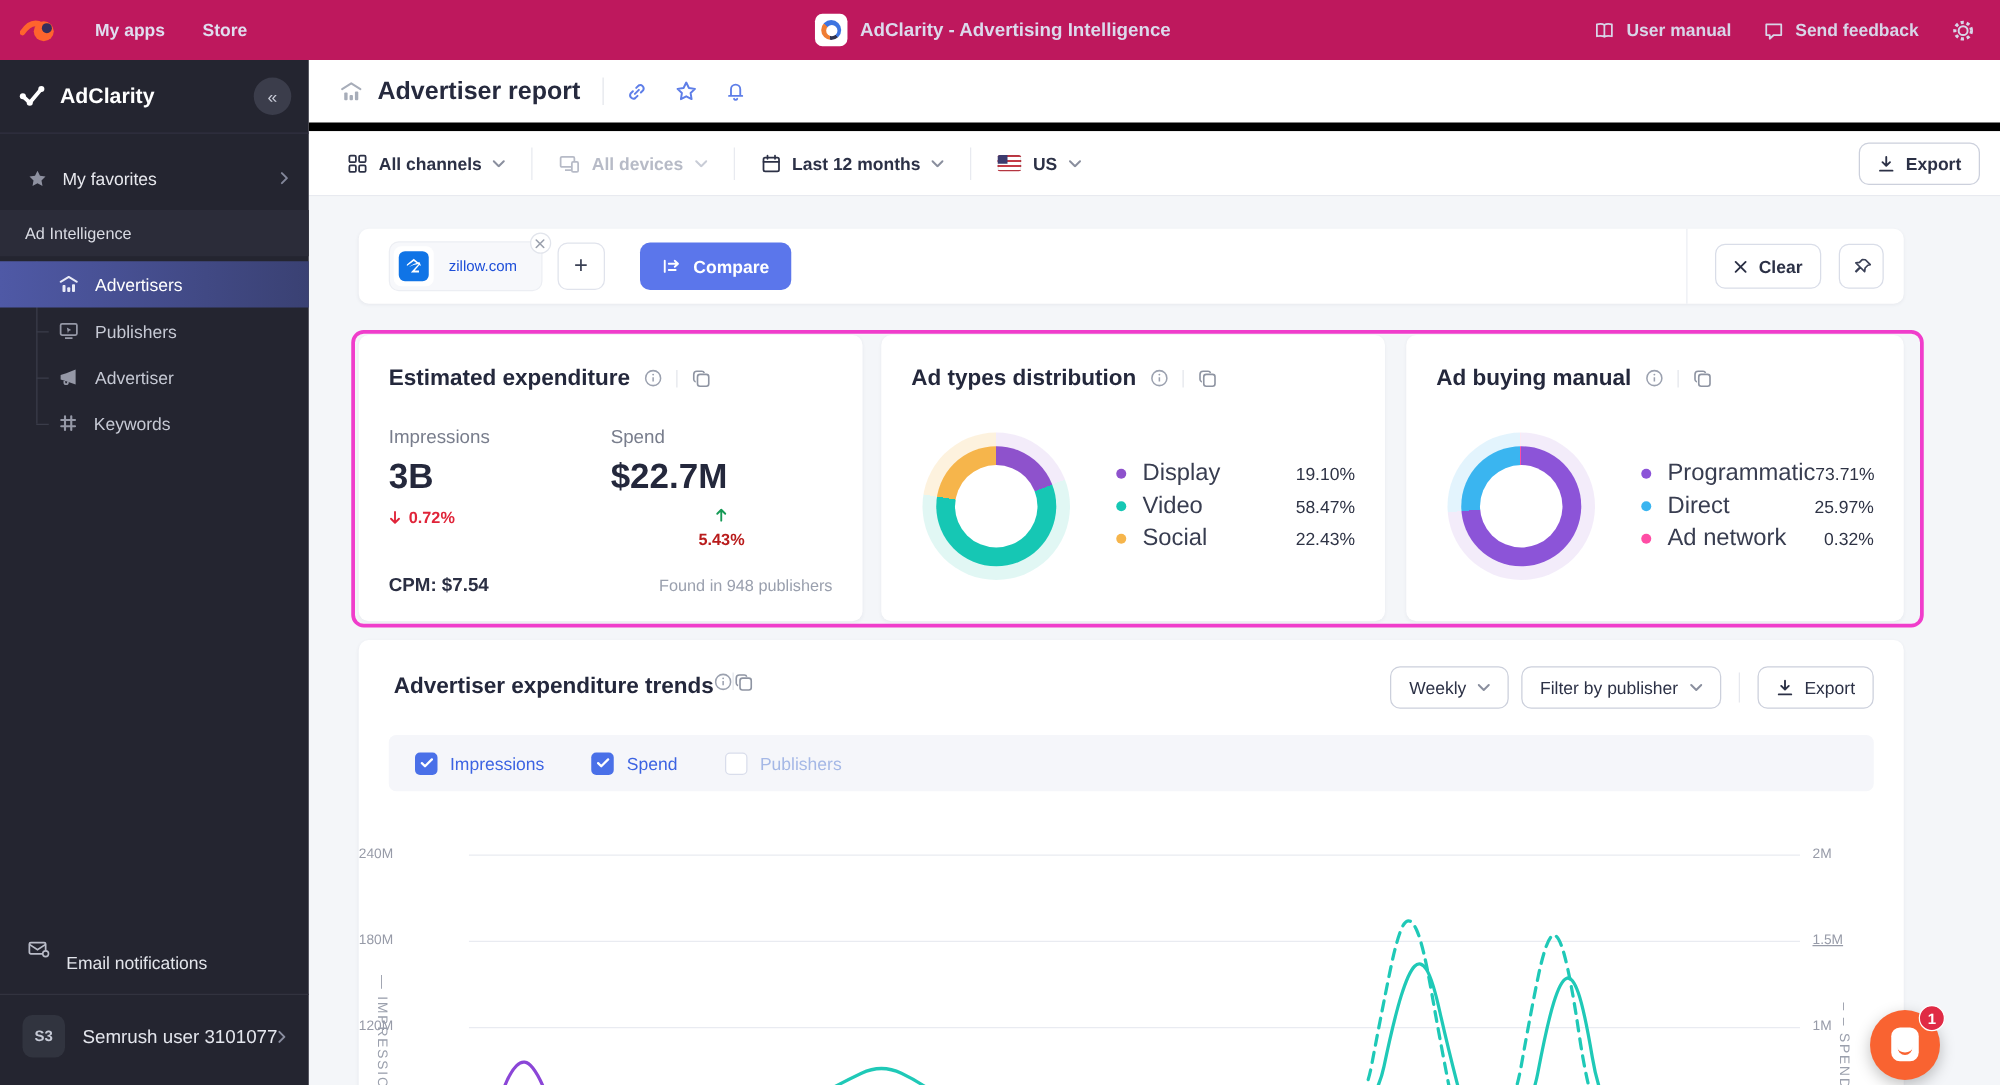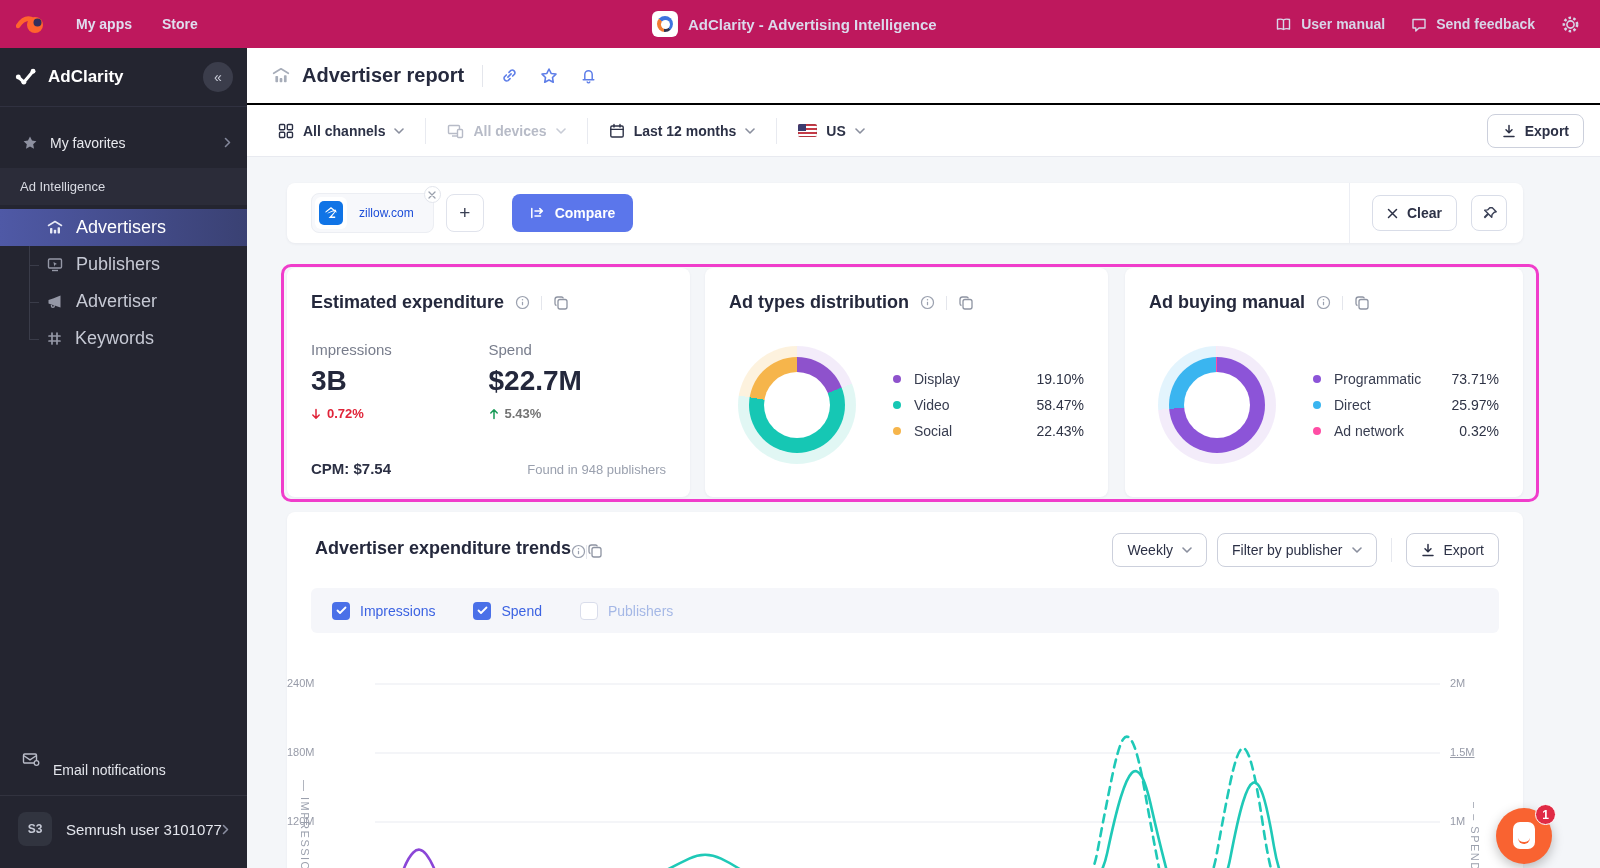--- a/index.html
+++ b/index.html
@@ -22,36 +22,36 @@
   .sidebar { position:absolute; left:0; top:48px; width:247px; height:820px; background:#242530; display:flex; flex-direction:column; z-index:20; }
   .brand-row { height:59px; flex:none; display:flex; align-items:center; padding:0 14px; border-bottom:1px solid #303140; }
   .brand-name { font-size:17px; font-weight:bold; color:#fff; margin-left:10px; }
   .collapse-btn { margin-left:auto; width:30px; height:30px; border-radius:50%; background:#3b3d4b; color:#c9ccd8; font-size:14px; display:flex; align-items:center; justify-content:center; cursor:pointer; }
   .fav-row { margin-top:18px; height:35px; flex:none; display:flex; align-items:center; padding:0 16px 0 22px; color:#e8e9ee; font-size:14px; cursor:pointer; }
   .fav-row .lbl { margin-left:12px; }
   .fav-row .chev { margin-left:auto; color:#83879a; }
   .section-row { margin-top:8px; height:37px; flex:none; background:#2b2c39; display:flex; align-items:center; padding-left:20px; color:#d9dbe3; font-size:13px; }
   .nav { position:relative; margin-top:4px; flex:none; }
   .tree-line { position:absolute; left:29px; top:0; height:130px; width:1px; background:#3a3c49; }
-  .nav-item { position:relative; height:37px; display:flex; align-items:center; padding-left:47px; font-size:18px; color:#c6c9d4; cursor:pointer; }
+  .nav-item { position:relative; height:37px; display:flex; align-items:center; padding-left:47px; font-size:14px; color:#c6c9d4; cursor:pointer; }
   .nav-item .lbl { margin-left:13px; }
   .nav-item .ni { color:#9598a6; }
   .nav-item.active { background:linear-gradient(90deg,#4f59a6,#3a4173); color:#fff; }
   .nav-item.active .ni { color:#e8eaf6; }
   .nav-item:not(.active)::before { content:''; position:absolute; left:29px; top:50%; width:10px; height:1px; background:#3a3c49; }
   .email-row { margin-top:auto; height:44px; flex:none; display:flex; align-items:center; padding-left:22px; color:#e2e4ea; font-size:14px; cursor:pointer; }
   .email-row .lbl { margin-left:13px;margin-top:22px; }
   .user-row { flex:none; border-top:1px solid #32333f; margin-top:14px; display:flex; align-items:center; padding:16px 18px 22px 18px; cursor:pointer; }
   .avatar { width:34px; height:34px; border-radius:8px; background:#31343f; color:#c6cad6; font-size:12px; font-weight:bold; display:flex; align-items:center; justify-content:center; }
   .user-name { margin-left:14px; font-size:15px; color:#e4e6ed; }
   .user-row .chev { margin-left:auto; color:#8a8ea0; }
 
   
   .main { position:absolute; left:247px; top:48px; width:1353px; height:820px; }
-  .page-header { height:57px; background:#fff; border-bottom:2px solid #000000; display:flex; align-items:center; padding-left:25px; }
+  .page-header { height:57px; background:#fff; border-bottom:7px solid #000000; display:flex; align-items:center; padding-left:25px; }
   .page-title { font-size:20px; font-weight:bold; color:#262a3e; margin-left:12px; }
   .vdiv { width:1px; height:22px; background:#e4e6ec; margin:0 18px; }
   .hdr-icons { display:flex; align-items:center; gap:22px; color:#5e7ee8; }
   .hdr-icons .ic { cursor:pointer; }
 
   .filter-bar { height:52px; background:#fff; border-bottom:1px solid #e8eaf0; display:flex; align-items:center; padding-left:31px; font-size:14px; position:relative; }
   .f-item { display:flex; align-items:center; gap:9px; color:#2c3146; font-weight:bold; cursor:pointer; }
   .f-item .chev { color:#8a8f9e; }
   .f-item.disabled { color:#b7bbc7; cursor:default; }
   .f-item.disabled .chev { color:#c8ccd6; }
@@ -89,40 +89,40 @@
   .card-title { font-size:18px; font-weight:bold; color:#24283c; }
   .i-info { color:#9ba1af; cursor:pointer; }
   .mini-div { width:1px; height:14px; background:#e4e6ec; }
   .i-copy { color:#8e94a2; cursor:pointer; }
 
   .metric-cols { display:flex; margin-top:28px; }
   .metric-col { width:188px; }
   .m-label { font-size:15px; color:#787d8c; }
   .m-value { font-size:28px; font-weight:bold; color:#24283c; margin-top:7px; }
   .m-change { margin-top:9px; display:flex; align-items:center; gap:6px; font-size:13px; font-weight:bold; }
-  .neg { color:#e02439; } .pos { color:#737373; }
+  .neg { color:#e02439; } .pos { color:#b91c1c;flex-direction:column; }
   .card-bottom { position:absolute; left:24px; right:24px; bottom:20px; display:flex; align-items:baseline; justify-content:space-between; }
   .cpm { font-size:15px; font-weight:bold; color:#2b2f43; }
   .found { font-size:13px; color:#9aa0ae; }
 
   
   .donut { position:absolute; left:33px; top:78px; width:118px; height:118px; }
   .donut > div { position:absolute; border-radius:50%; }
   .donut-halo { inset:0; }
   .donut-ring { inset:11px; }
   .donut-hole { inset:26px; background:#fff; }
   .legend { position:absolute; left:188px; right:24px; top:98px; }
   .legend-row { display:flex; align-items:center; height:26px; }
   .dot { width:8px; height:8px; border-radius:50%; margin-right:13px; flex:none; }
-  .lg-label { font-size:14px; color:#383d50; }
+  .lg-label { font-size:19px; color:#383d50; }
   .lg-pct { margin-left:auto; font-size:14px; color:#2e3345; }
 
   
   .trends-card { position:absolute; left:40px; top:354px; width:1236px; height:440px; background:#fff; border-radius:8px; box-shadow:0 1px 3px rgba(30,34,72,.05); }
-  .trends-head { display:flex; align-items:flex-end; padding:26px 0 0 28px; }
+  .trends-head { display:flex; align-items:flex-start; padding:26px 0 0 28px; }
   .trends-controls { position:absolute; right:24px; top:21px; display:flex; align-items:center; gap:10px; }
   .t-sep { width:1px; height:24px; background:#e6e8ee; margin:0 4px; }
   .chk-bar { position:absolute; left:24px; top:76px; width:1188px; height:45px; background:#f5f6fa; border-radius:6px; display:flex; align-items:center; padding-left:21px; gap:38px; }
   .chk { display:flex; align-items:center; cursor:pointer; }
   .box { width:18px; height:18px; border-radius:4px; display:flex; align-items:center; justify-content:center; }
   .box.on { background:#4a70e8; }
   .box.off { background:#fff; border:1.5px solid #d9ddeb; }
   .chk .lbl { margin-left:10px; font-size:14px; }
   .chk .lbl.on { color:#3c63e2; }
   .chk .lbl.off { color:#a5b8e6; }

